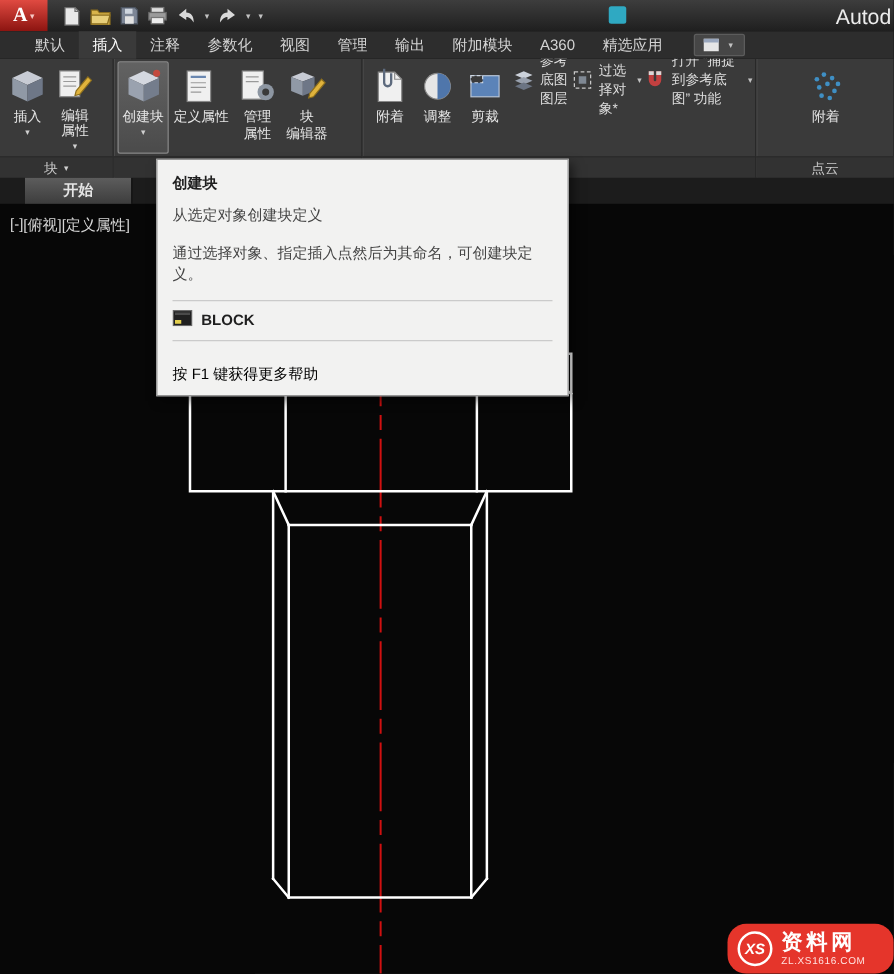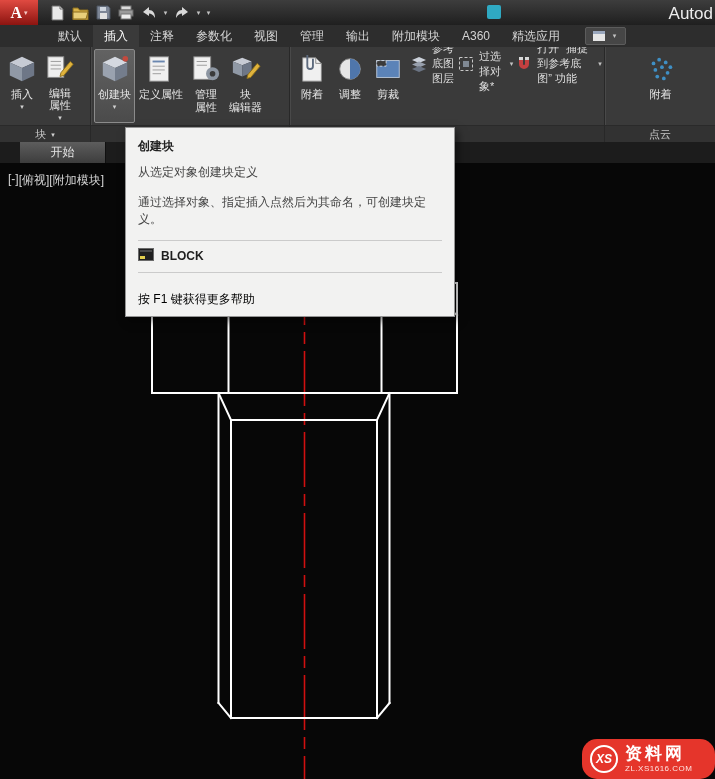--- a/index.html
+++ b/index.html
@@ -14,21 +14,21 @@
   .app-logo .a { color:#fff; font-weight:bold; font-size:16px; font-family:"Liberation Serif","DejaVu Serif",serif; }
   .app-logo .lc { color:#f6c9c5; font-size:7px; }
   .qat { display:flex; align-items:center; margin-left:8px; gap:1px; }
   .qat-btn { width:22px; height:20px; display:flex; align-items:center; justify-content:center; border-radius:2px; }
   .mini-caret { font-size:7px; color:#c2c2c2; width:9px; text-align:center; }
   .infochip { position:absolute; left:487px; top:5px; width:14px; height:14px; background:#2fa9c2; border-radius:2px; }
   .win-title { position:absolute; right:2px; top:4px; color:#ececec; font-size:17px; }
 
   
   .tabrow { position:absolute; top:25px; left:0; right:0; height:22px; background:#2d2d2d;
-    display:flex; align-items:stretch; padding-left:47px; z-index:20; }
+    display:flex; align-items:stretch; padding-left:17px; z-index:20; }
   .rtab { padding:0 11px; display:flex; align-items:center; font-size:12px; color:#d4d4d4; cursor:pointer; }
   .rtab.active { background:#3a3a3a; color:#ffffff; }
   .ribbon-opts { margin-left:14px; align-self:center; height:18px; background:#464646; border:1px solid #5c5c5c;
     border-radius:2px; display:flex; align-items:center; gap:4px; padding:0 6px; cursor:pointer; }
 
   
   .ribbon { position:absolute; top:47px; left:0; right:0; height:95px; background:#3a3a3a; display:flex; z-index:15; }
   .panel { display:flex; flex-direction:column; }
   .panel-content { height:78px; display:flex; align-items:flex-start; padding:2px 2px 0 3px; }
   .panel-strip { height:17px; margin-top:auto; background:#323232; border-top:1px solid #2a2a2a;
@@ -41,21 +41,21 @@
   .big-btn.hovered { background:linear-gradient(#626262,#4b4b4b); border-color:#8b8b8b; }
   .caret { font-size:7px; color:#d0d0d0; margin-top:2px; }
   .rcol { display:flex; justify-content:flex-start; gap:3px; padding:4px 0 0 4px; }
   .rrow { display:flex; align-items:center; gap:5px; font-size:11px; color:#dedede; height:21px; cursor:pointer; }
   .rrow .sicon { width:16px; height:16px; display:flex; align-items:center; justify-content:center; }
 
   
   .filetabs { position:absolute; top:142px; left:0; right:0; height:21px; background:#1c1c1c; z-index:10; }
   .file-tab { position:absolute; left:20px; top:0; width:86px; height:21px;
     background:linear-gradient(#5d5d5d,#3d3d3d); border-right:1px solid #101010;
-    color:#e4e4e4; font-size:12px; display:flex; align-items:center; justify-content:center; cursor:pointer; }
+    color:#e4e4e4; font-size:12px; display:flex; align-items:center; justify-content:center; cursor:pointer;font-weight:bold; }
 
   
   .canvas { position:absolute; top:163px; left:0; right:0; bottom:0; background:#070707; }
   .vp-controls { position:absolute; top:9px; left:8px; font-size:12px; color:#d6d6d6; display:flex; z-index:5; }
   .vp-controls span { cursor:pointer; }
   .draw-svg { position:absolute; top:0; left:0; }
 
   
   .tooltip { position:absolute; left:125px; top:127px; width:330px; background:#f2f2f1;
     border:1px solid #949494; box-shadow:3px 4px 8px rgba(0,0,0,0.5); z-index:60;
@@ -341,21 +341,21 @@
   </div>
 
   <div class="filetabs">
     <div class="file-tab">开始</div>
   </div>
 
   <div class="canvas">
     <div class="vp-controls">
       <span>[-]</span>
       <span>[俯视]</span>
-      <span>[附加模块]</span>
+      <span>[定义属性]</span>
     </div>
     <svg class="draw-svg" width="715" height="616" viewBox="0 0 715 616">
 
       <line x1="304.5" y1="107" x2="304.5" y2="616" stroke-width="1.6" stroke-dasharray="55 7 12 7" stroke="#d01010"></line>
 
       <g fill="none" stroke-width="2" stroke-linecap="square" stroke="#ffffff">
 
         <rect x="152" y="120" width="305" height="110"></rect>
         <line x1="228.5" y1="120" x2="228.5" y2="230"></line>
         <line x1="381.5" y1="120" x2="381.5" y2="230"></line>

